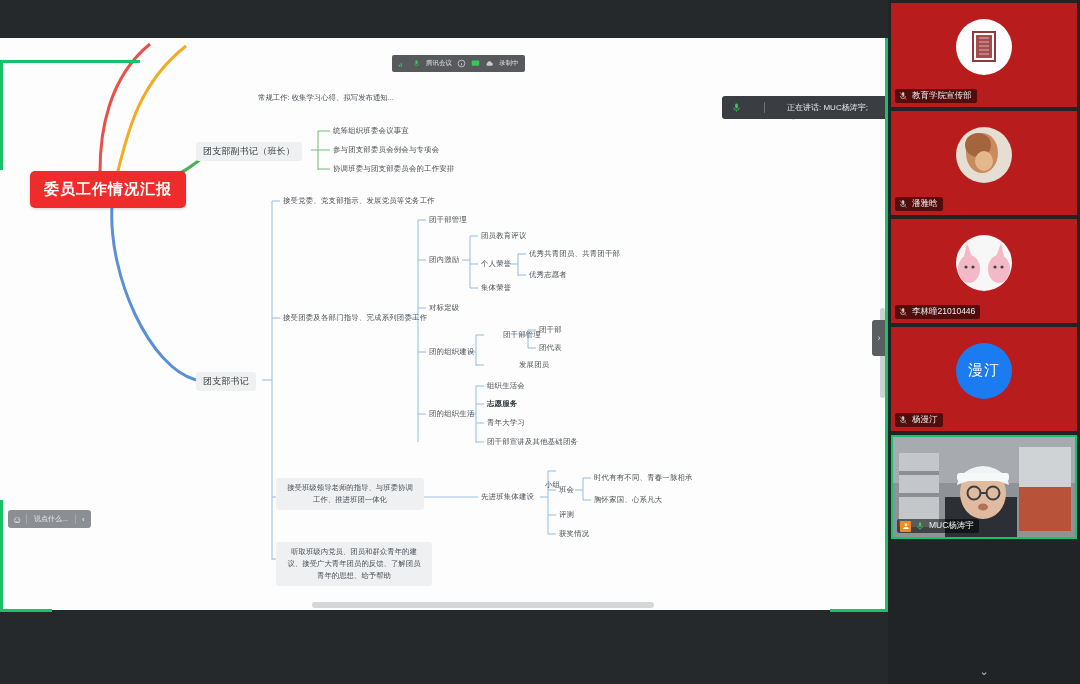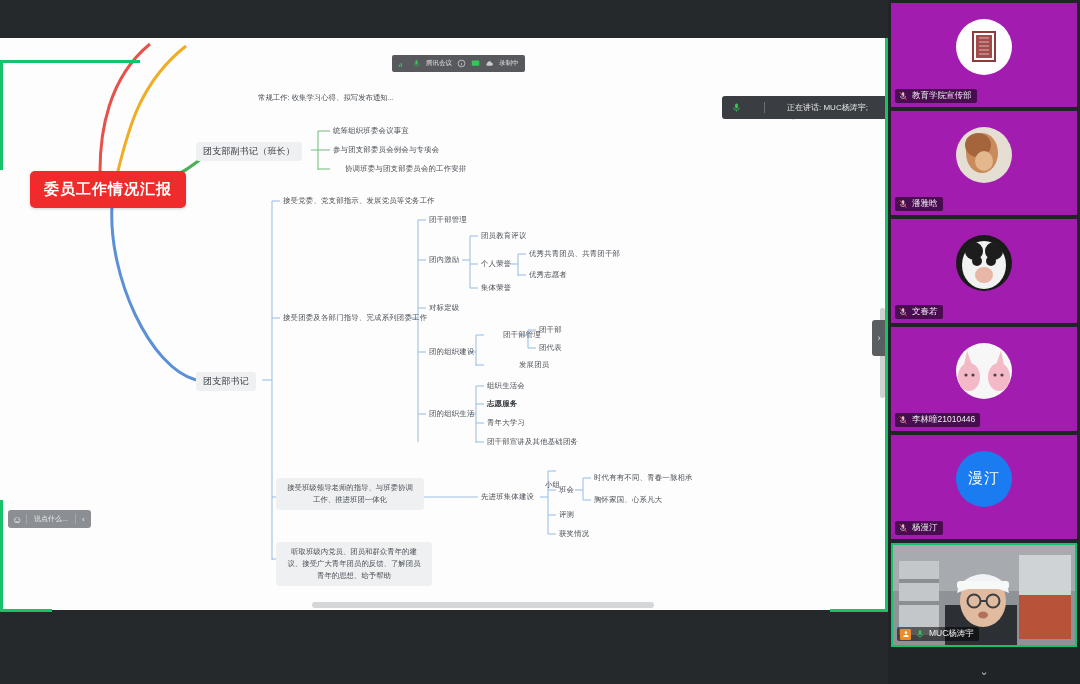--- a/index.html
+++ b/index.html
@@ -61,21 +61,21 @@
 
   
   .hscroll{position:absolute;left:312px;bottom:2px;width:342px;height:6px;background:#d4d6d8;border-radius:3px;}
   .vscroll{position:absolute;right:3px;top:270px;width:5px;height:90px;background:#cfd1d3;border-radius:3px;}
   .collapse-handle{position:absolute;left:872px;top:320px;width:14px;height:36px;background:#5b5e61;
                    border-radius:3px 0 0 3px;display:flex;align-items:center;justify-content:center;
                    color:#dcdee0;font-size:9px;z-index:36;}
 
   
   .rail{position:absolute;left:888px;top:0;width:192px;height:684px;background:#212427;}
-  .tile{position:relative;width:186px;height:104px;margin:3px 3px 4px 3px;background:#a21caf;overflow:hidden;}
+  .tile{position:relative;width:186px;height:104px;margin:3px 3px 4px 3px;background:#b91c1c;overflow:hidden;}
   .tile.speaker{border:2px solid #18c26b;width:182px;height:100px;}
   .av{position:absolute;left:50%;top:42%;transform:translate(-50%,-50%);
       width:56px;height:56px;border-radius:50%;overflow:hidden;}
   .av.initials{background:#1a7cf0;color:#fff;display:flex;align-items:center;
                justify-content:center;font-size:15px;letter-spacing:1px;}
   .namebar{position:absolute;left:4px;bottom:4px;display:flex;align-items:center;gap:4px;
            background:rgba(0,0,0,.55);border-radius:2px;padding:1px 5px 1px 3px;}
   .namebar .nm{font-size:8.5px;color:#eceef0;white-space:nowrap;}
   .mic{width:10px;height:10px;flex:0 0 10px;}
   .hosticon{width:11px;height:11px;background:#f08a24;border-radius:1px;
@@ -168,21 +168,21 @@
           </g>
         </svg>
 
         <div class="root">委员工作情况汇报</div>
 
         <div class="topcut">常规工作: 收集学习心得、拟写发布通知...</div>
 
         <div class="node box" style="left:196px;top:104px;font-size:9px;">团支部副书记（班长）</div>
         <div class="node" style="left:333px;top:88px;">统筹组织班委会议事宜</div>
         <div class="node" style="left:333px;top:107px;">参与团支部委员会例会与专项会</div>
-        <div class="node" style="left:333px;top:126px;margin-left:12px;">协调班委与团支部委员会的工作安排</div>
+        <div class="node" style="left:333px;top:126px;">协调班委与团支部委员会的工作安排</div>
 
         <div class="node box" style="left:196px;top:334px;font-size:9px;">团支部书记</div>
 
         <div class="node" style="left:283px;top:158px;">接受党委、党支部指示、发展党员等党务工作</div>
 
         <div class="node" style="left:283px;top:275px;">接受团委及各部门指导、完成系列团委工作</div>
 
         <div class="node" style="left:429px;top:177px;">团干部管理</div>
 
         <div class="node" style="left:429px;top:217px;">团内激励</div>
@@ -324,41 +324,20 @@
       <div class="namebar">
         <svg class="mic" viewBox="0 0 24 24">
           <rect x="9" y="3" width="6" height="11" rx="3" fill="#c9ccce"></rect>
           <path d="M6 12a6 6 0 0 0 12 0" stroke="#c9ccce" stroke-width="1.8" fill="none"></path>
           <path d="M4 3 L20 21" stroke="#e84d4d" stroke-width="2.4"></path>
         </svg>
         <span class="nm">潘雅晗</span>
       </div>
     </div>
 
-    <div class="tile">
-      <div class="av">
-        <svg viewBox="0 0 56 56">
-          <rect width="56" height="56" fill="#1a1a1a"></rect>
-          <ellipse cx="28" cy="30" rx="22" ry="24" fill="#f2f2f2"></ellipse>
-          <circle cx="18" cy="16" r="9" fill="#1d1d1d"></circle>
-          <circle cx="38" cy="16" r="9" fill="#1d1d1d"></circle>
-          <circle cx="21" cy="26" r="5" fill="#1d1d1d"></circle>
-          <circle cx="35" cy="26" r="5" fill="#1d1d1d"></circle>
-          <ellipse cx="28" cy="40" rx="9" ry="8" fill="#e8b6a6"></ellipse>
-        </svg>
-      </div>
-      <div class="namebar">
-        <svg class="mic" viewBox="0 0 24 24">
-          <rect x="9" y="3" width="6" height="11" rx="3" fill="#c9ccce"></rect>
-          <path d="M6 12a6 6 0 0 0 12 0" stroke="#c9ccce" stroke-width="1.8" fill="none"></path>
-          <path d="M4 3 L20 21" stroke="#e84d4d" stroke-width="2.4"></path>
-        </svg>
-        <span class="nm">文春若</span>
-      </div>
-    </div>
 
     <div class="tile">
       <div class="av">
         <svg viewBox="0 0 56 56">
           <rect width="56" height="56" fill="#f7f7f7"></rect>
           <ellipse cx="13" cy="34" rx="11" ry="14" fill="#f4b9c6"></ellipse>
           <ellipse cx="43" cy="34" rx="11" ry="14" fill="#f4b9c6"></ellipse>
           <path d="M8 22 L11 8 L16 22Z" fill="#f4b9c6"></path>
           <path d="M40 22 L45 8 L48 22Z" fill="#f4b9c6"></path>
           <circle cx="10" cy="32" r="1.6" fill="#444"></circle>

